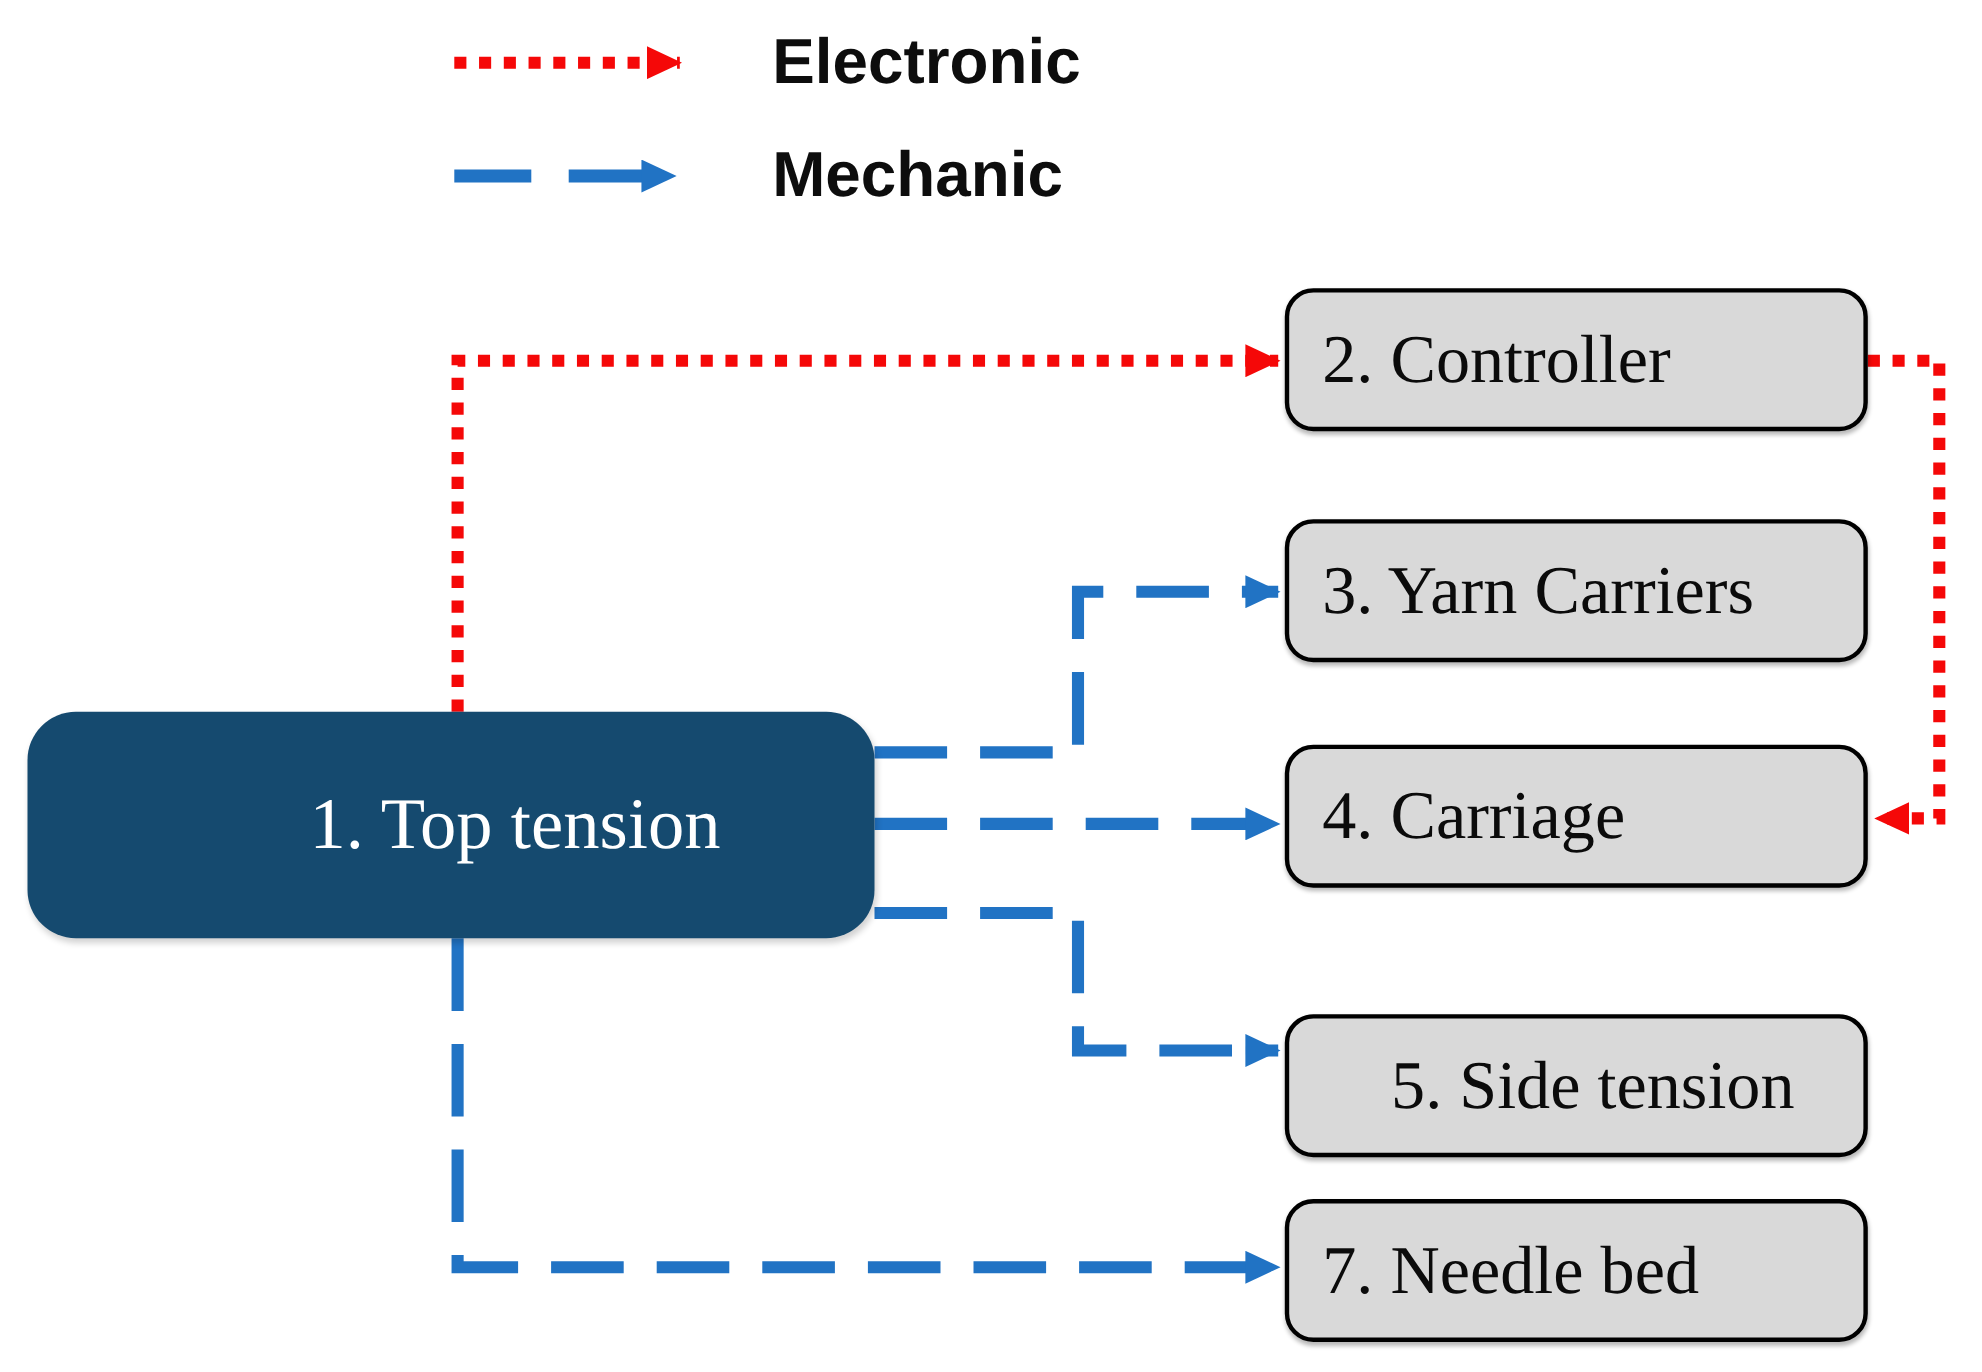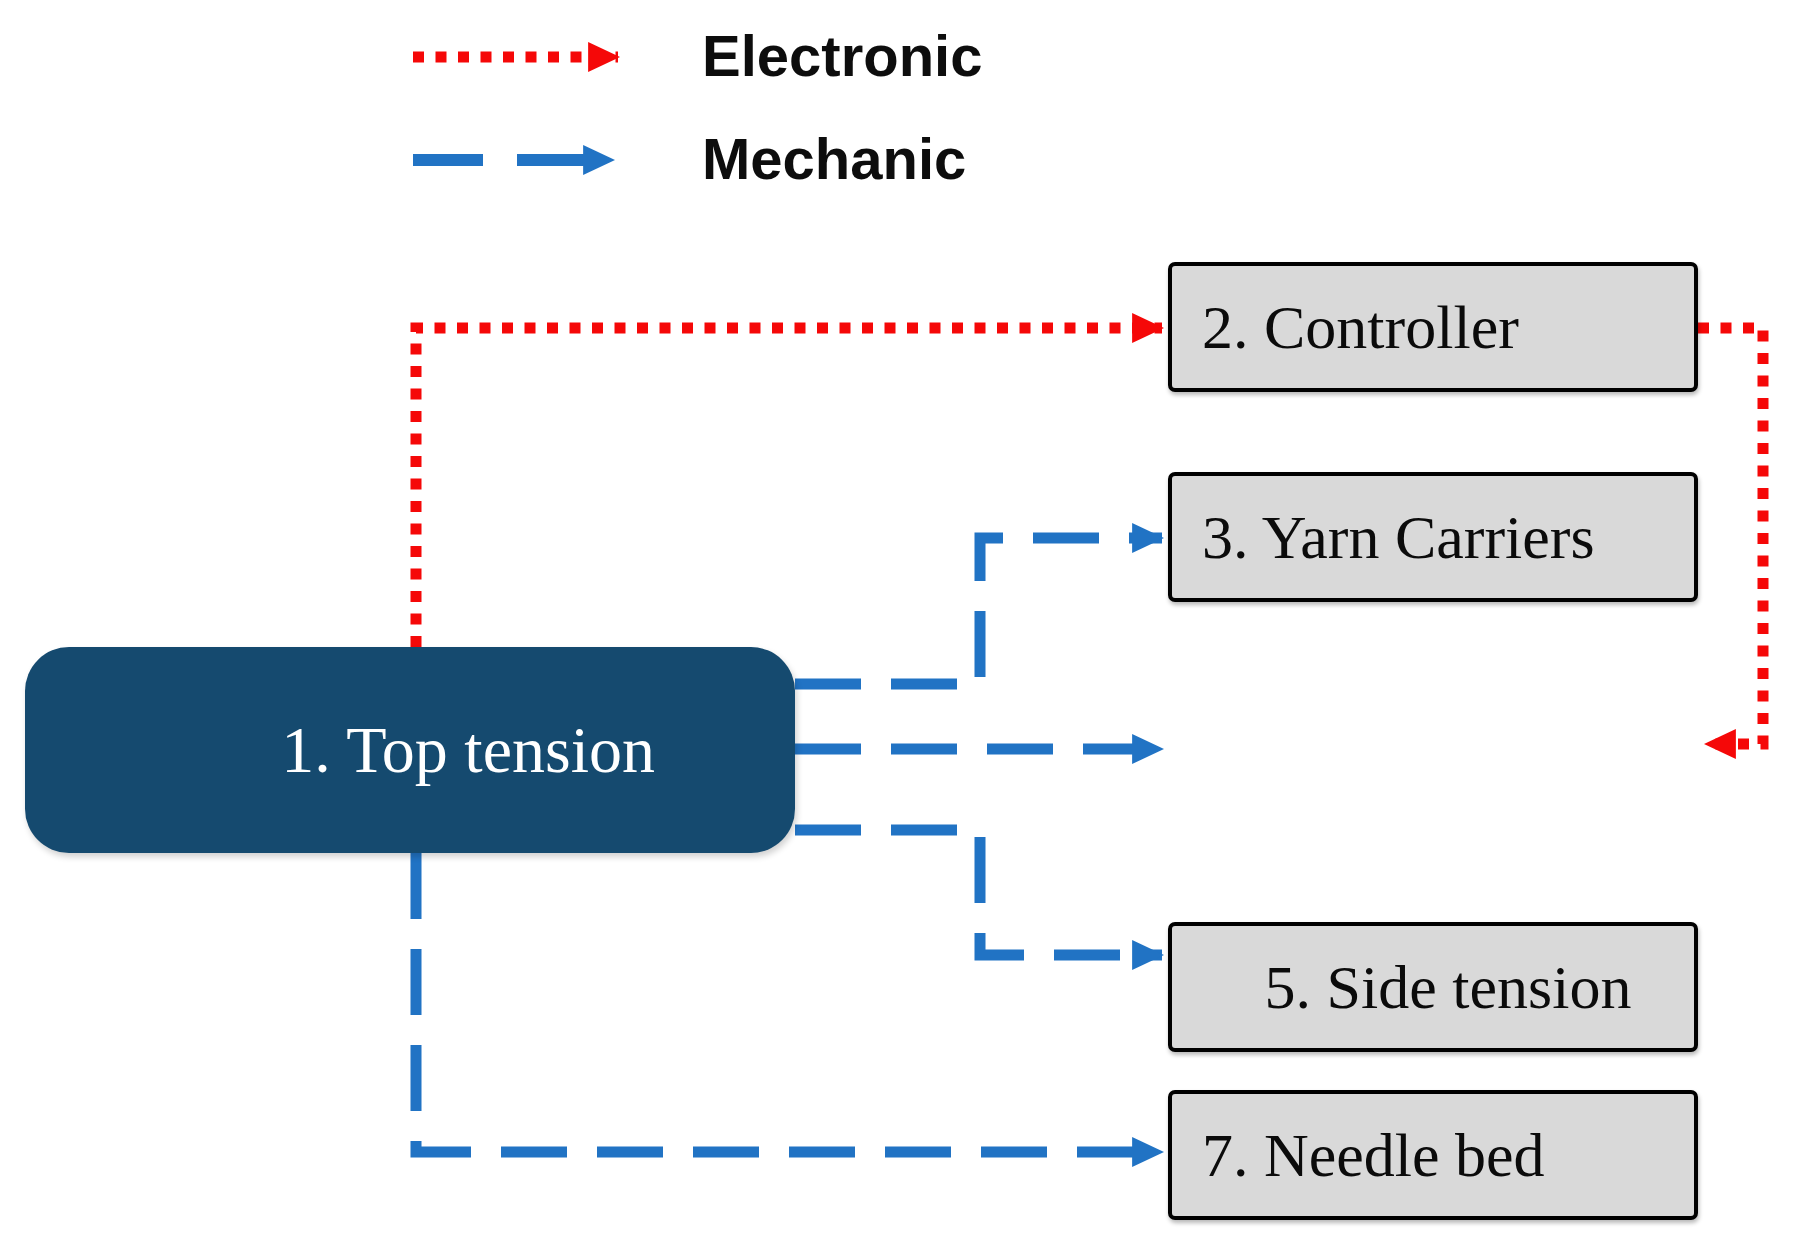--- a/index.html
+++ b/index.html
@@ -19,21 +19,21 @@
   .legend-line-electronic{stroke:var(--red);stroke-width:11;stroke-dasharray:11 11.5;fill:none;}
   .legend-line-mechanic{stroke:var(--blue);stroke-width:12;stroke-dasharray:70 34;fill:none;}
   .arrowhead-red{fill:var(--red);}
   .arrowhead-blue{fill:var(--blue);}
 
   
   .node{
     position:absolute;
     box-sizing:border-box;
     display:flex;align-items:center;
-    border-radius:7px;
+    border-radius:26px;
   }
   #node-top-tension{
     left:25px;top:647px;width:770px;height:206px;
     background:var(--navy);
     border-radius:44px;
     color:#ffffff;
     font-size:66px;
     justify-content:flex-end;
     padding-right:140px;
     box-shadow:2px 4px 6px rgba(0,0,0,0.18);
@@ -98,20 +98,23 @@
   </div>
 
   <div class="node rnode" id="node-controller">
     <span>2. Controller</span>
   </div>
 
   <div class="node rnode" id="node-yarn-carriers">
     <span>3. Yarn Carriers</span>
   </div>
 
+  <div class="node rnode" id="node-carriage">
+    <span>4. Carriage</span>
+  </div>
 
   <div class="node rnode" id="node-side-tension">
     <span>5. Side tension</span>
   </div>
 
   <div class="node rnode" id="node-needle-bed">
     <span>7. Needle bed</span>
   </div>
 
 </div>

